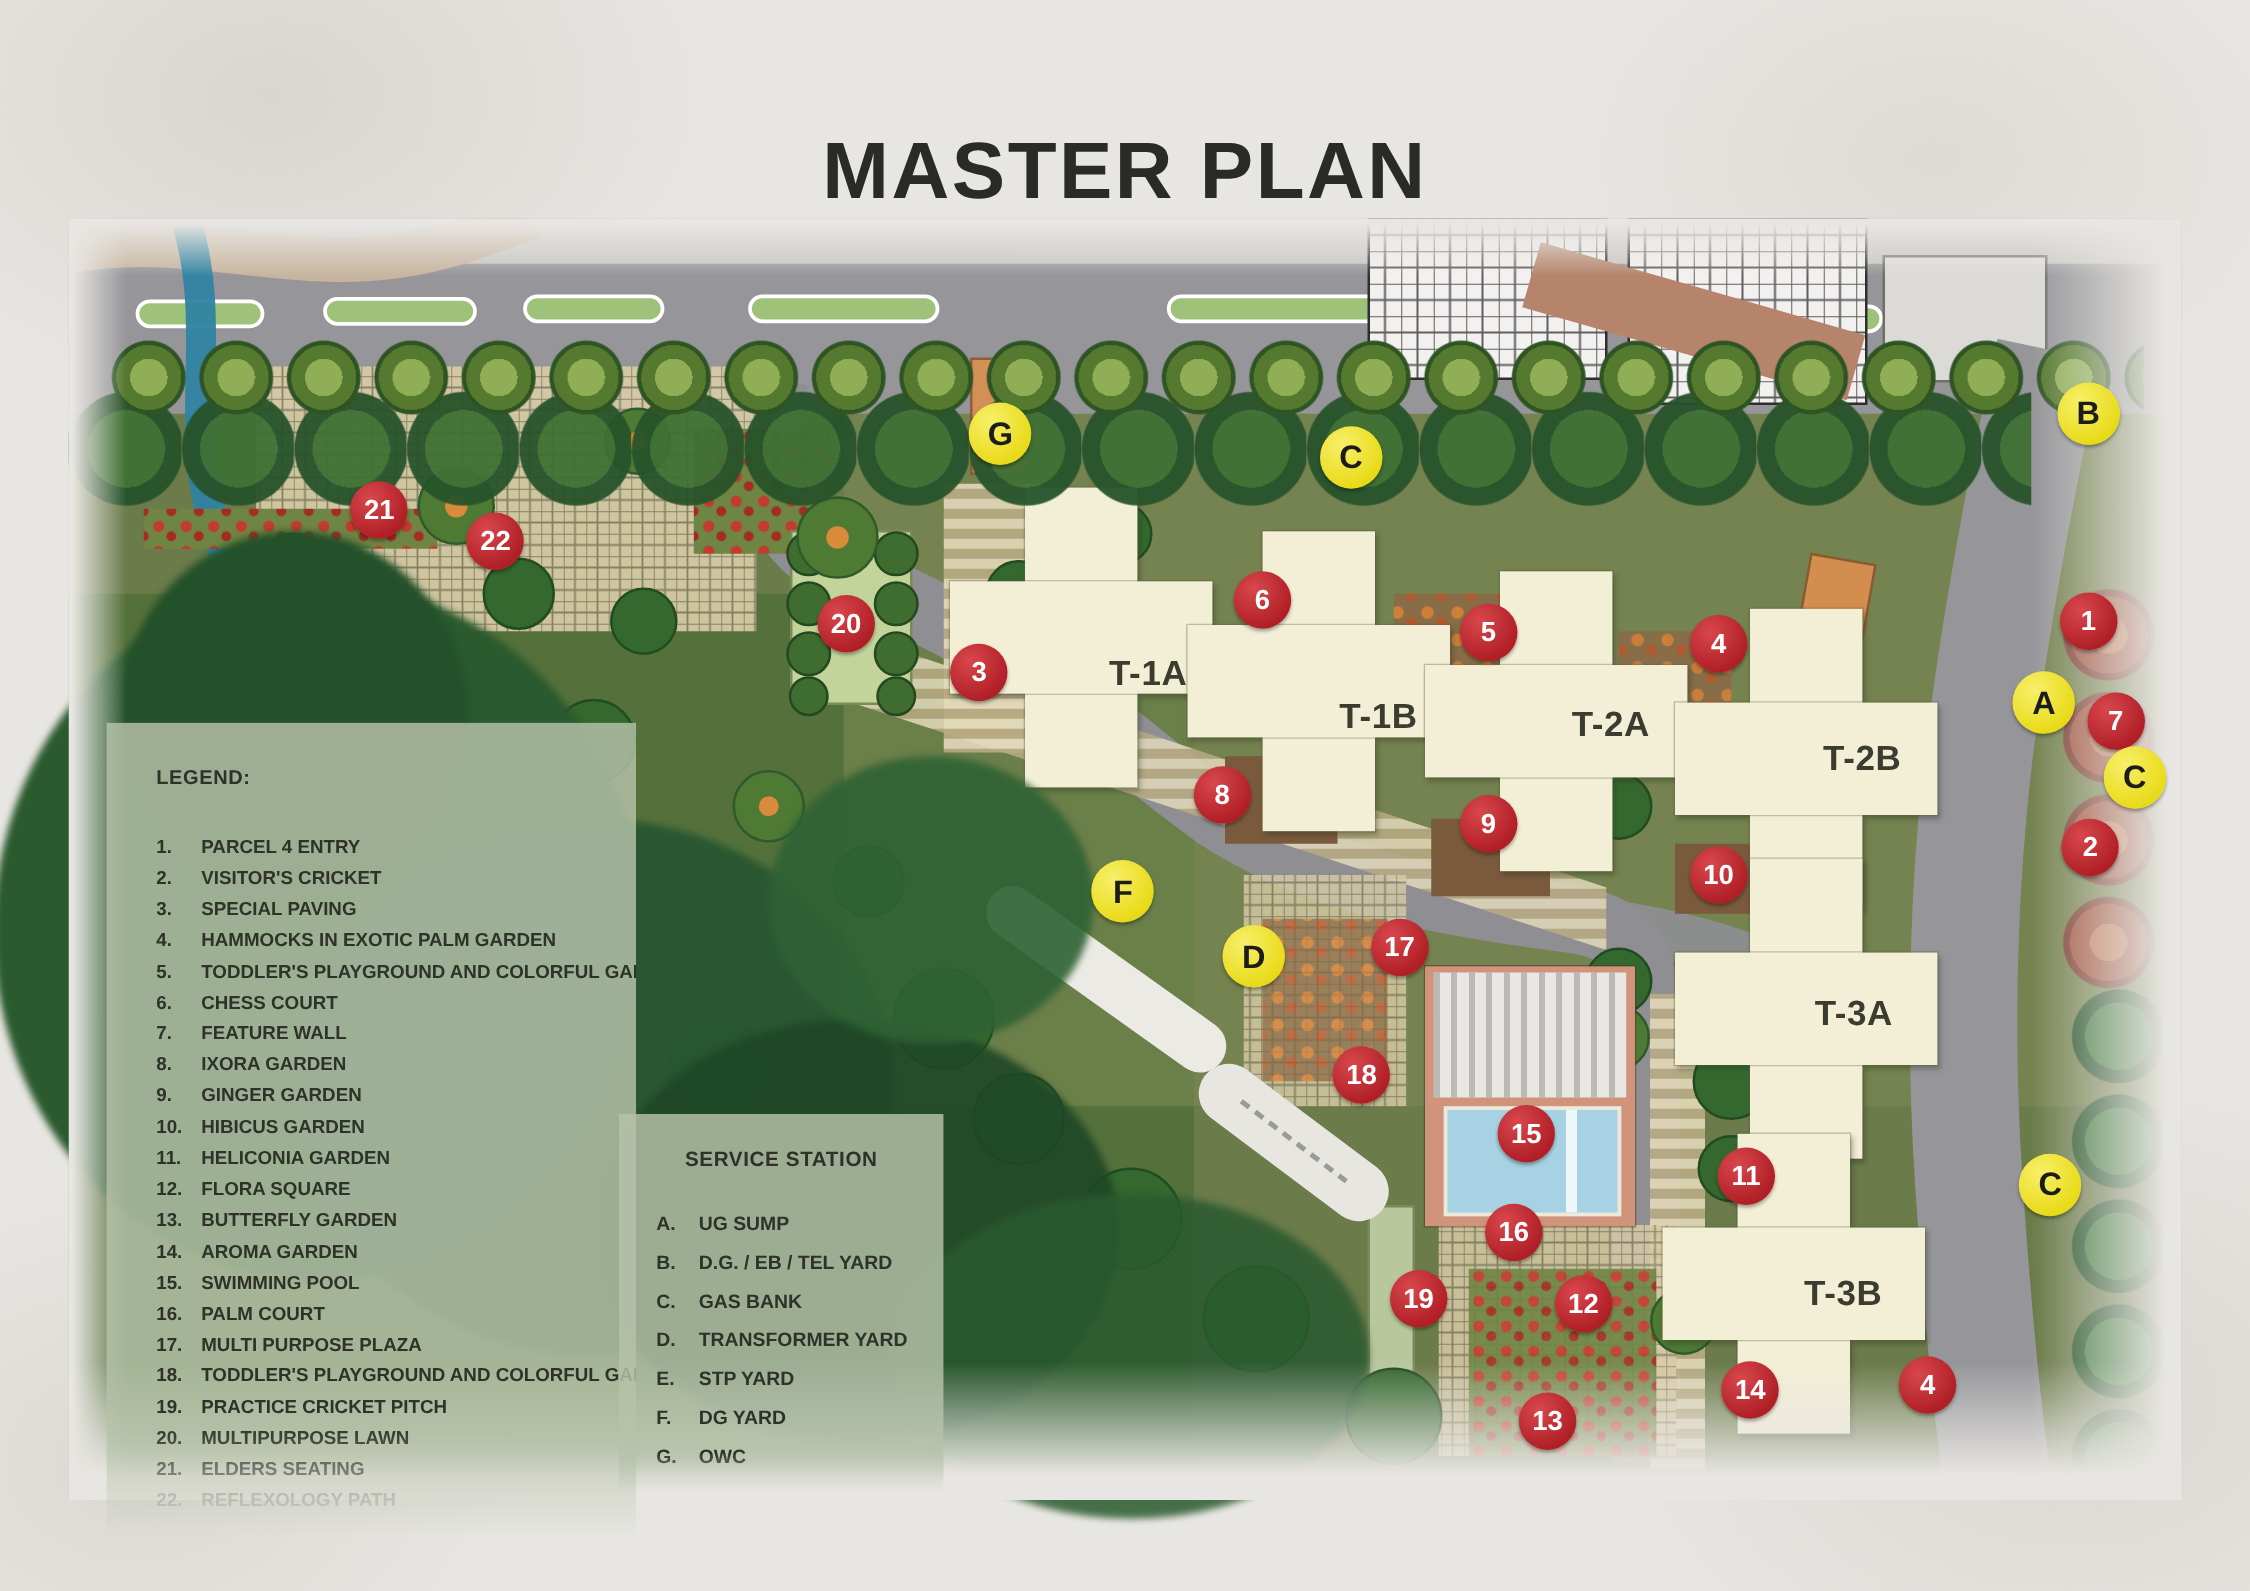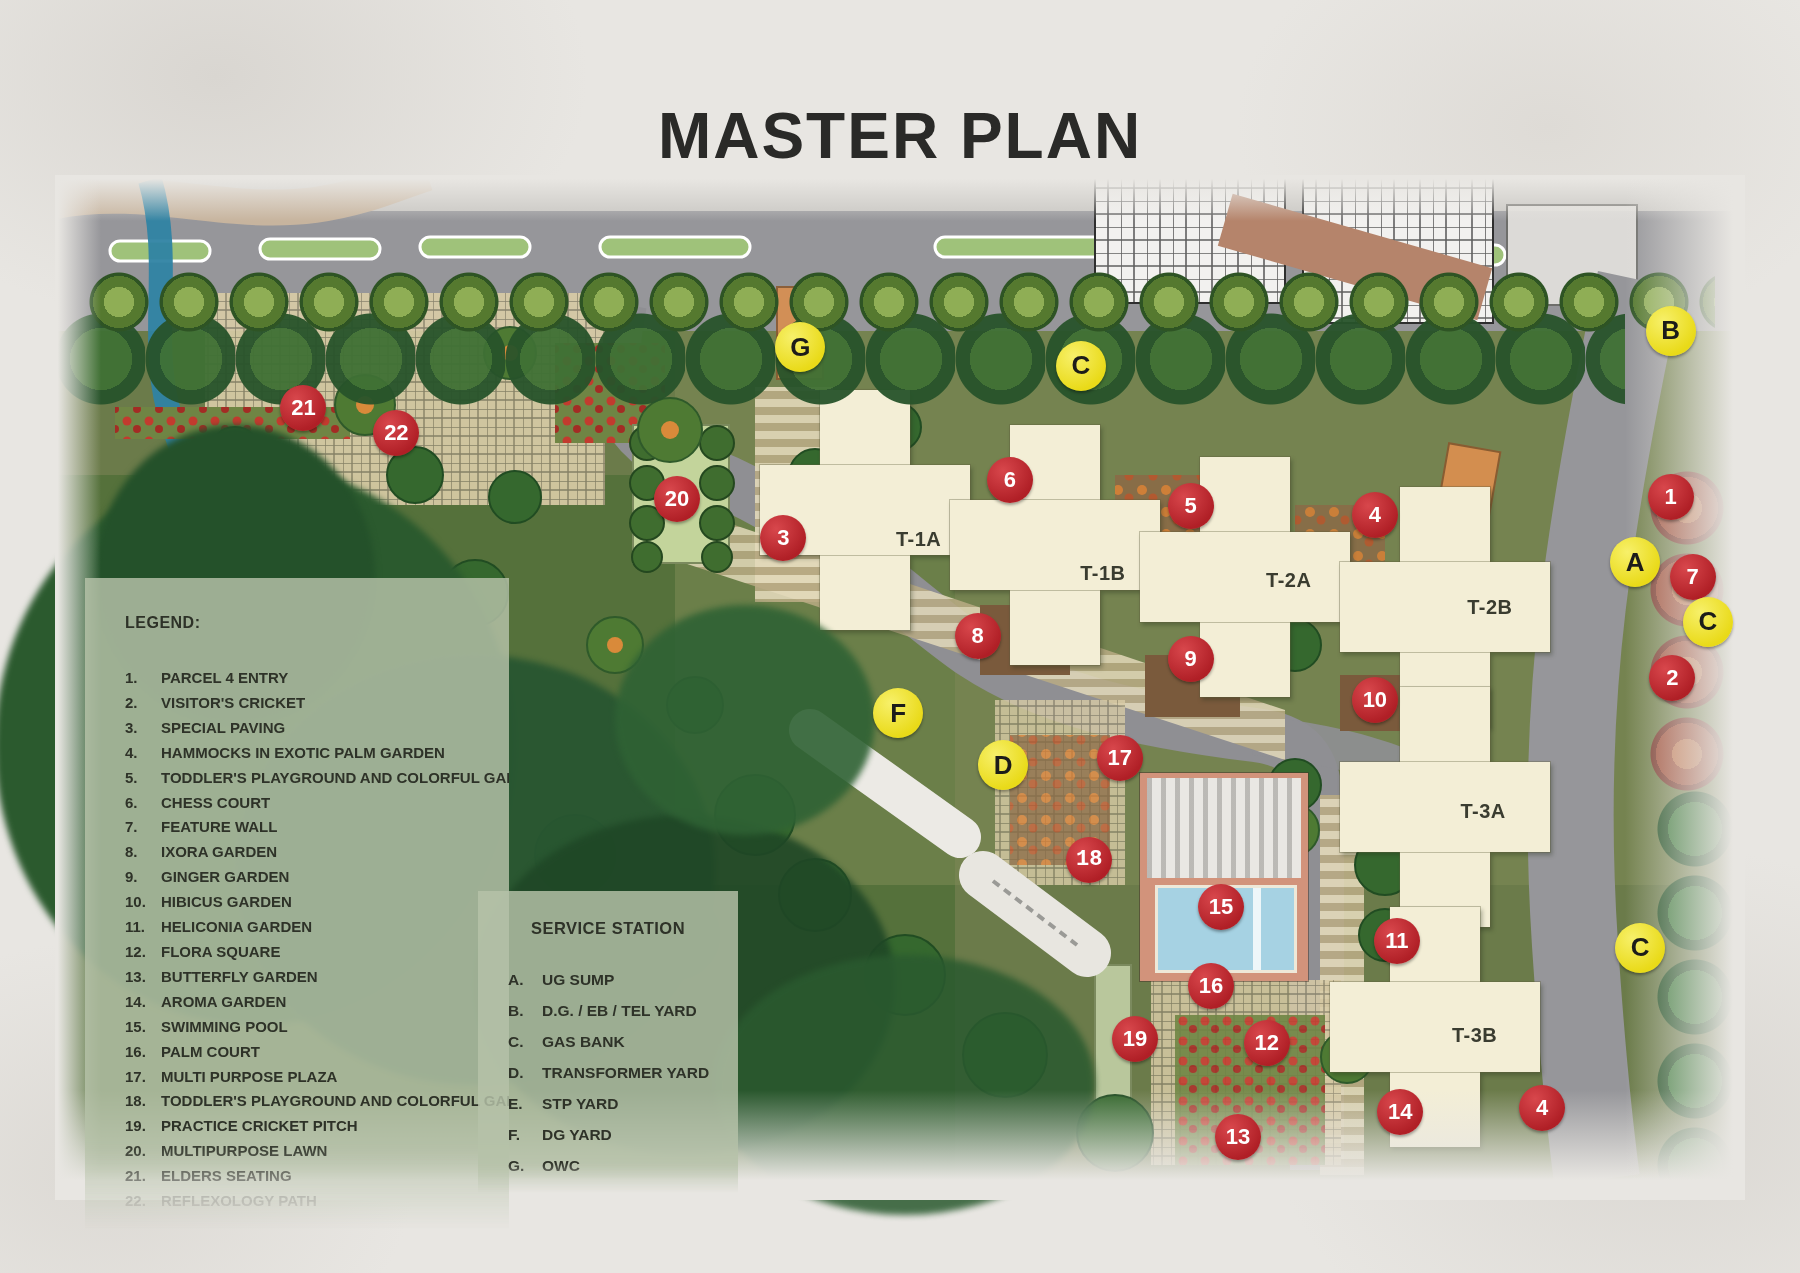--- a/index.html
+++ b/index.html
@@ -57,34 +57,34 @@
   
   .fade{position:absolute;z-index:40;pointer-events:none;}
   .fade-t{left:0;right:0;top:0;height:46px;background:linear-gradient(to bottom,#e8e6e2 8%,rgba(232,230,226,0));}
   .fade-b{left:0;right:0;bottom:0;height:110px;background:linear-gradient(to top,#e8e6e2 18%,rgba(232,230,226,0));}
   .fade-l{left:0;top:0;bottom:0;width:46px;background:linear-gradient(to right,#e8e6e2 6%,rgba(232,230,226,0));}
   .fade-r{right:0;top:0;bottom:0;width:120px;background:linear-gradient(to left,#e8e6e2 10%,rgba(232,230,226,0));}
   
   .layer{position:absolute;left:0;top:0;width:100%;height:100%;}
   .tlayer{z-index:45;}
   .mlayer{z-index:50;}
-  .tlabel{position:absolute;transform:translate(-50%,-50%);font-size:20px;font-weight:600;color:#3a3c30;letter-spacing:.5px;white-space:nowrap;}
+  .tlabel{position:absolute;transform:translate(-50%,-50%);font-size:28px;font-weight:600;color:#3a3c30;letter-spacing:.5px;white-space:nowrap;}
   .mk{position:absolute;transform:translate(-50%,-50%);border-radius:50%;display:flex;align-items:center;justify-content:center;font-weight:bold;box-shadow:0 2px 3px rgba(0,0,0,.35);}
   .mk.red{width:46px;height:46px;background:radial-gradient(circle at 35% 30%, #d8474c, #b01f26 72%);color:#fff;font-size:22px;}
   .mk.yellow{width:50px;height:50px;background:radial-gradient(circle at 35% 30%, #f7f06a, #e9da18 72%);color:#1c1c1a;font-size:26px;}
   
   .panel{position:absolute;background:rgba(182,194,168,.83);color:#2e3228;z-index:60;}
   #legend{left:85px;top:578px;width:392px;height:620px;padding:16px;
     -webkit-mask-image:linear-gradient(#000 86%,rgba(0,0,0,0) 100%);mask-image:linear-gradient(#000 86%,rgba(0,0,0,0) 100%);}
   #legend .panel-heading{padding:20px 0 0 24px;font-size:16px;font-weight:bold;letter-spacing:.5px;}
   #legend .list{padding:34px 10px 0 24px;}
   .lrow{display:flex;line-height:24.9px;font-size:15px;font-weight:bold;white-space:nowrap;}
   .lrow .lnum{width:36px;flex:none;}
   .lrow.muted{opacity:.55;}
-  #service{left:478px;top:891px;width:260px;height:302px;
+  #service{left:495px;top:891px;width:260px;height:302px;
     -webkit-mask-image:linear-gradient(#000 90%,rgba(0,0,0,0) 100%);mask-image:linear-gradient(#000 90%,rgba(0,0,0,0) 100%);}
   #service .panel-heading{padding:28px 0 0 0;text-align:center;font-size:16.5px;font-weight:bold;letter-spacing:.5px;}
   #service .list{padding:26px 10px 0 30px;}
   .srow{display:flex;line-height:31px;font-size:15.5px;font-weight:bold;white-space:nowrap;}
   .srow .skey{width:34px;flex:none;}
 </style>
 </head>
 <body>
 
 <h1 id="title">MASTER PLAN</h1>
@@ -300,21 +300,21 @@
       <div class="mk red" style="left: 54.6%; top: 45%;">8</div>
       <div class="mk red" style="left: 67.2%; top: 47.2%;">9</div>
       <div class="mk red" style="left: 78.1%; top: 51.2%;">10</div>
       <div class="mk red" style="left: 79.4%; top: 74.7%;">11</div>
       <div class="mk red" style="left: 71.7%; top: 84.7%;">12</div>
       <div class="mk red" style="left: 70%; top: 93.9%;">13</div>
       <div class="mk red" style="left: 79.6%; top: 91.4%;">14</div>
       <div class="mk red" style="left: 69%; top: 71.4%;">15</div>
       <div class="mk red" style="left: 68.4%; top: 79.1%;">16</div>
       <div class="mk red" style="left: 63%; top: 56.9%;">17</div>
-      <div class="mk red" style="left: 61.2%; top: 66.8%; font-family: Liberation Mono, monospace;">18</div>
+      <div class="mk red" style="left: 61.2%; top: 66.8%;">18</div>
       <div class="mk red" style="left: 63.9%; top: 84.3%;">19</div>
       <div class="mk red" style="left: 36.8%; top: 31.6%;">20</div>
       <div class="mk red" style="left: 14.7%; top: 22.7%;">21</div>
       <div class="mk red" style="left: 20.2%; top: 25.2%;">22</div>
     </div>
 
   <div class="layer mlayer">
 
   <div class="mk yellow" style="left: 44.1%; top: 16.8%;">G</div>
       <div class="mk yellow" style="left: 60.7%; top: 18.6%;">C</div>

